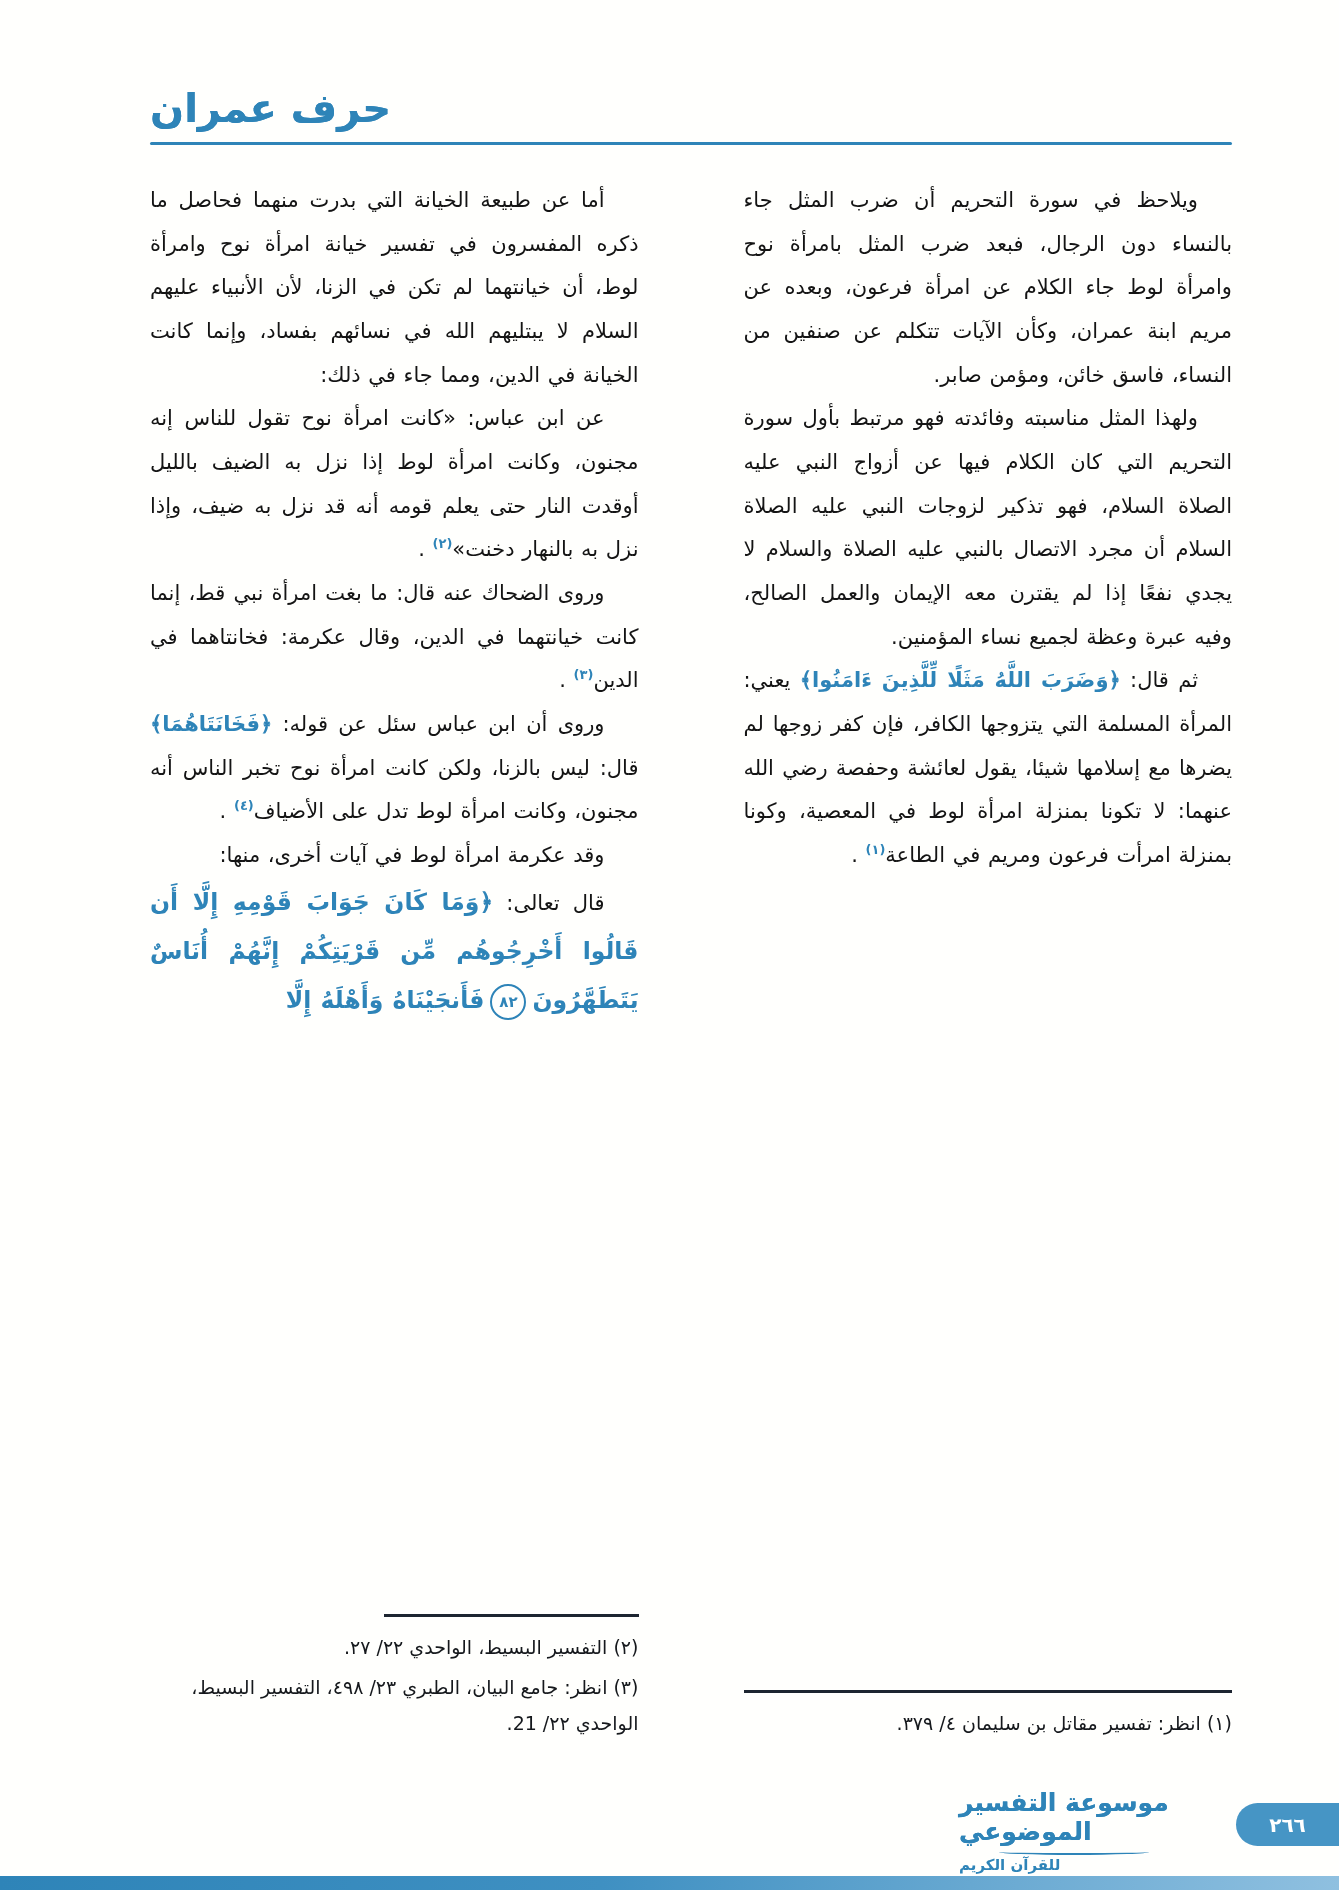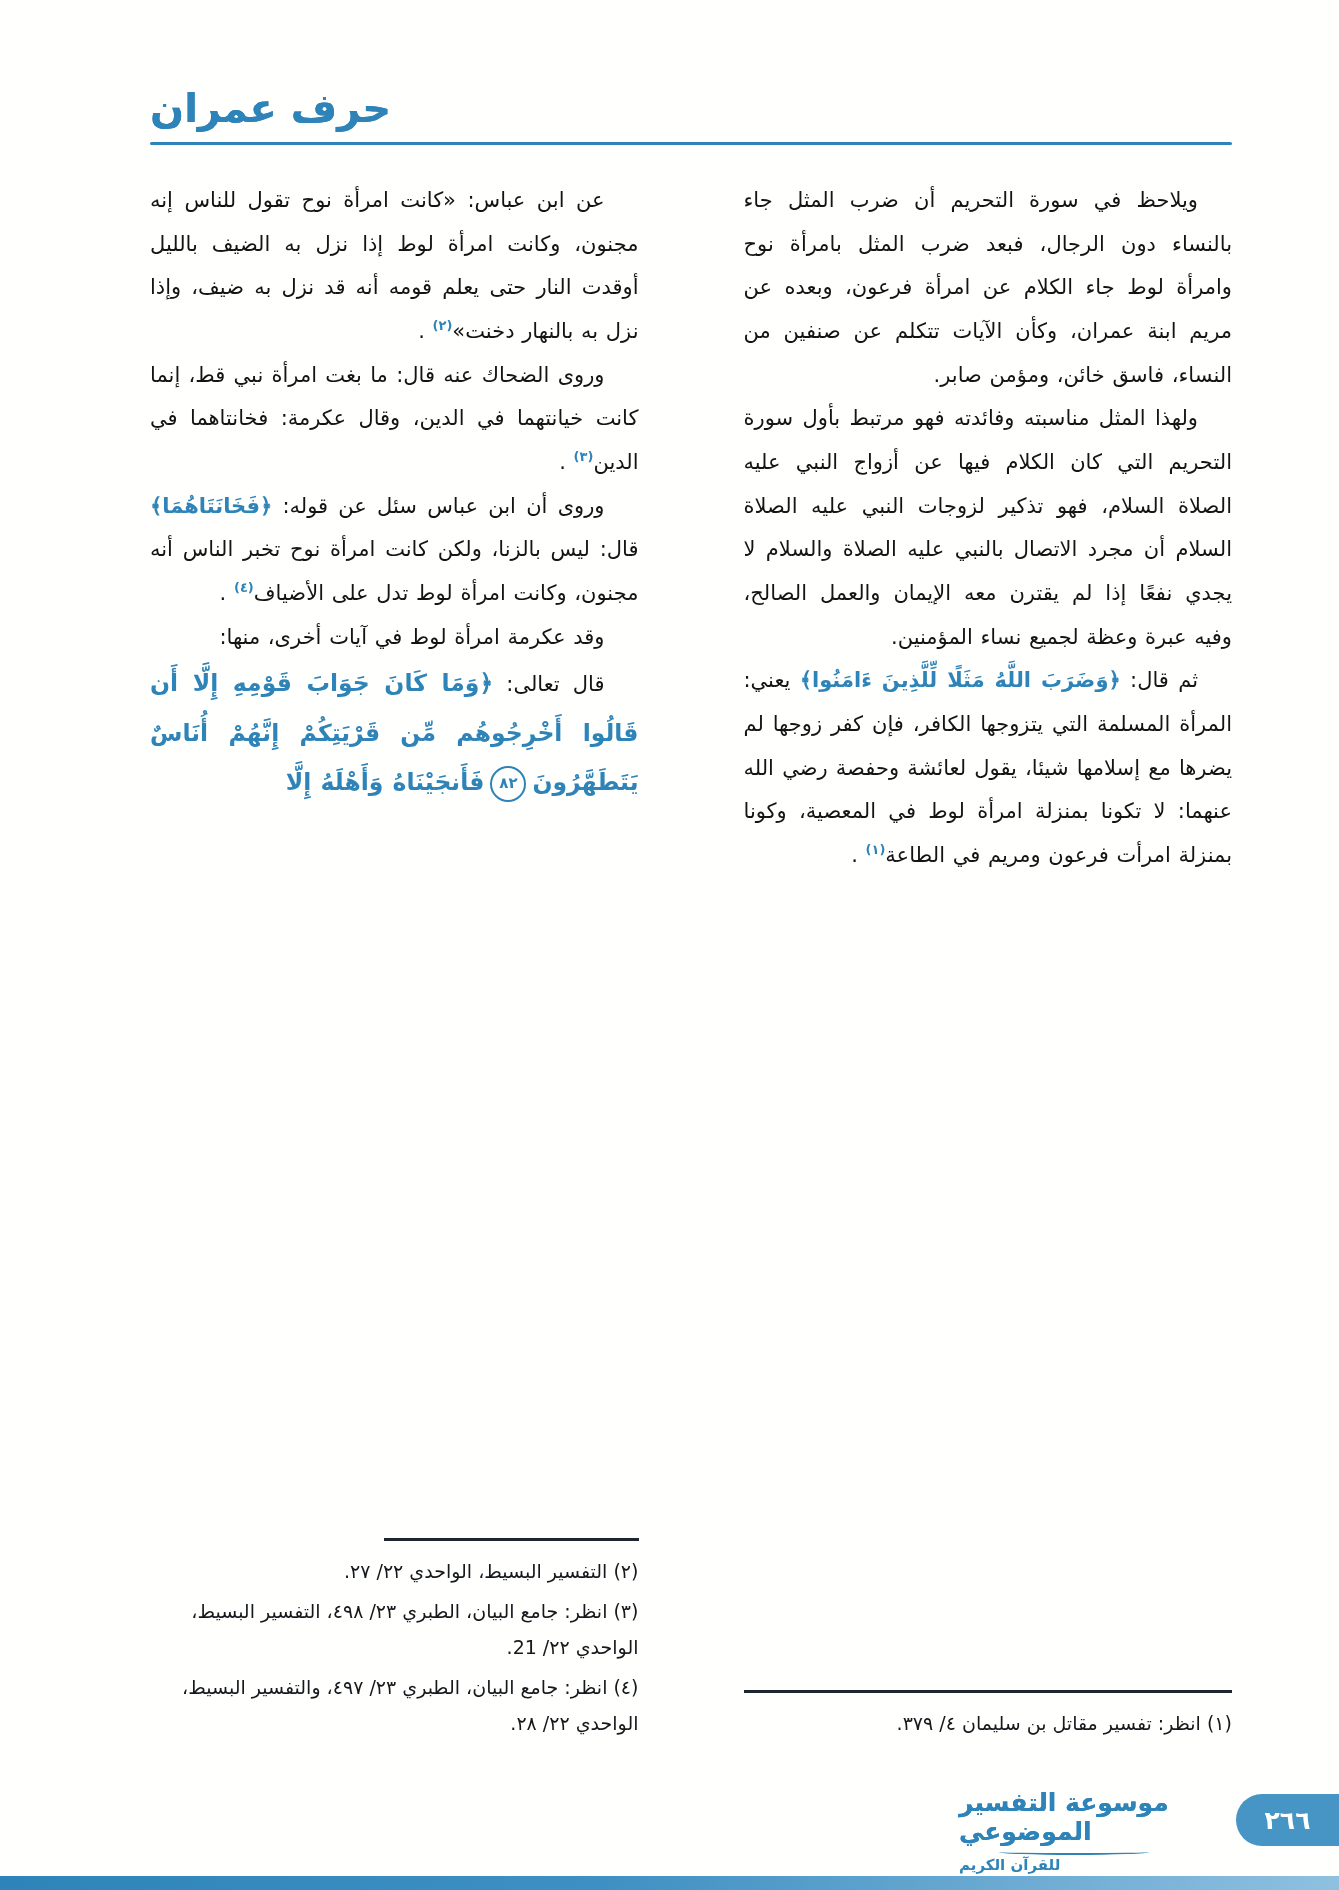--- a/index.html
+++ b/index.html
@@ -107,28 +107,28 @@
     position:absolute;
     left:0;right:0;bottom:0;
     height:14px;
     background:linear-gradient(to left,#8fc0e0,#3f90c2 55%,#2e84b8);
   }
   .page-number-box{
     position:absolute;
     right:0;
     bottom:44px;
     width:103px;
-    height:52px;
+    height:43px;
     background:#4695c5;
     border-radius:26px 0 0 26px;
     display:flex;
     align-items:center;
     justify-content:center;
     color:#ffffff;
-    font-size:25px;
+    font-size:20px;
     font-weight:700;
   }
   .emblem{
     position:absolute;
     right:150px;
     bottom:16px;
     width:230px;
     text-align:left;
     color:var(--accent);
     line-height:1.15;
@@ -167,31 +167,31 @@
       <p class="para"><span class="t">ولهذا المثل مناسبته وفائدته فهو مرتبط بأول سورة التحريم التي كان الكلام فيها عن أزواج النبي عليه الصلاة السلام، فهو تذكير لزوجات النبي عليه الصلاة السلام أن مجرد الاتصال بالنبي عليه الصلاة والسلام لا يجدي نفعًا إذا لم يقترن معه الإيمان والعمل الصالح، وفيه عبرة وعظة لجميع نساء المؤمنين.</span></p>
       <p class="para"><span class="t">ثم قال: </span><span class="q">﴿وَضَرَبَ اللَّهُ مَثَلًا لِّلَّذِينَ ءَامَنُوا﴾</span><span class="t"> يعني: المرأة المسلمة التي يتزوجها الكافر، فإن كفر زوجها لم يضرها مع إسلامها شيئا، يقول لعائشة وحفصة رضي الله عنهما: لا تكونا بمنزلة امرأة لوط في المعصية، وكونا بمنزلة امرأت فرعون ومريم في الطاعة</span><sup class="fnref">(١)</sup><span class="t"> .</span></p>
 
       <div class="footnotes">
         <div class="fn-rule full"></div>
         <p class="fn">(١) انظر: تفسير مقاتل بن سليمان ٤/ ٣٧٩.</p>
       </div>
     </section>
 
     <section class="col">
+      <p class="para"><span class="t">أما عن طبيعة الخيانة التي بدرت منهما فحاصل ما ذكره المفسرون في تفسير خيانة امرأة نوح وامرأة لوط، أن خيانتهما لم تكن في الزنا، لأن الأنبياء عليهم السلام لا يبتليهم الله في نسائهم بفساد، وإنما كانت الخيانة في الدين، ومما جاء في ذلك:</span></p>
       <p class="para"><span class="t">عن ابن عباس: «كانت امرأة نوح تقول للناس إنه مجنون، وكانت امرأة لوط إذا نزل به الضيف بالليل أوقدت النار حتى يعلم قومه أنه قد نزل به ضيف، وإذا نزل به بالنهار دخنت»</span><sup class="fnref">(٢)</sup><span class="t"> .</span></p>
       <p class="para"><span class="t">وروى الضحاك عنه قال: ما بغت امرأة نبي قط، إنما كانت خيانتهما في الدين، وقال عكرمة: فخانتاهما في الدين</span><sup class="fnref">(٣)</sup><span class="t"> .</span></p>
       <p class="para"><span class="t">وروى أن ابن عباس سئل عن قوله: </span><span class="q">﴿فَخَانَتَاهُمَا﴾</span><span class="t"> قال: ليس بالزنا، ولكن كانت امرأة نوح تخبر الناس أنه مجنون، وكانت امرأة لوط تدل على الأضياف</span><sup class="fnref">(٤)</sup><span class="t"> .</span></p>
       <p class="para"><span class="t">وقد عكرمة امرأة لوط في آيات أخرى، منها:</span></p>
       <p class="para verse"><span class="t">قال تعالى: </span><span class="q">﴿وَمَا كَانَ جَوَابَ قَوْمِهِ إِلَّا أَن قَالُوا أَخْرِجُوهُم مِّن قَرْيَتِكُمْ إِنَّهُمْ أُنَاسٌ يَتَطَهَّرُونَ</span><span class="ayah-num">٨٢</span><span class="q">فَأَنجَيْنَاهُ وَأَهْلَهُ إِلَّا</span></p>
 
       <div class="footnotes">
         <div class="fn-rule half"></div>
         <p class="fn">(٢) التفسير البسيط، الواحدي ٢٢/ ٢٧.</p>
         <p class="fn">(٣) انظر: جامع البيان، الطبري ٢٣/ ٤٩٨، التفسير البسيط، الواحدي ٢٢/ 21.</p>
-        <p class="fn">(٤) انظر: جامع البيان، الطبري ٢٣/ ٤٩٧، والتفسير البسيط، الواحدي ٢٢/ ٢٨.</p>
       </div>
     </section>
 
   </main>
 
   <div class="emblem">
     <div class="emblem-main">موسوعة التفسير الموضوعي</div>
     <div class="emblem-flourish"></div>
     <div class="emblem-sub">للقرآن الكريم</div>
   </div>

